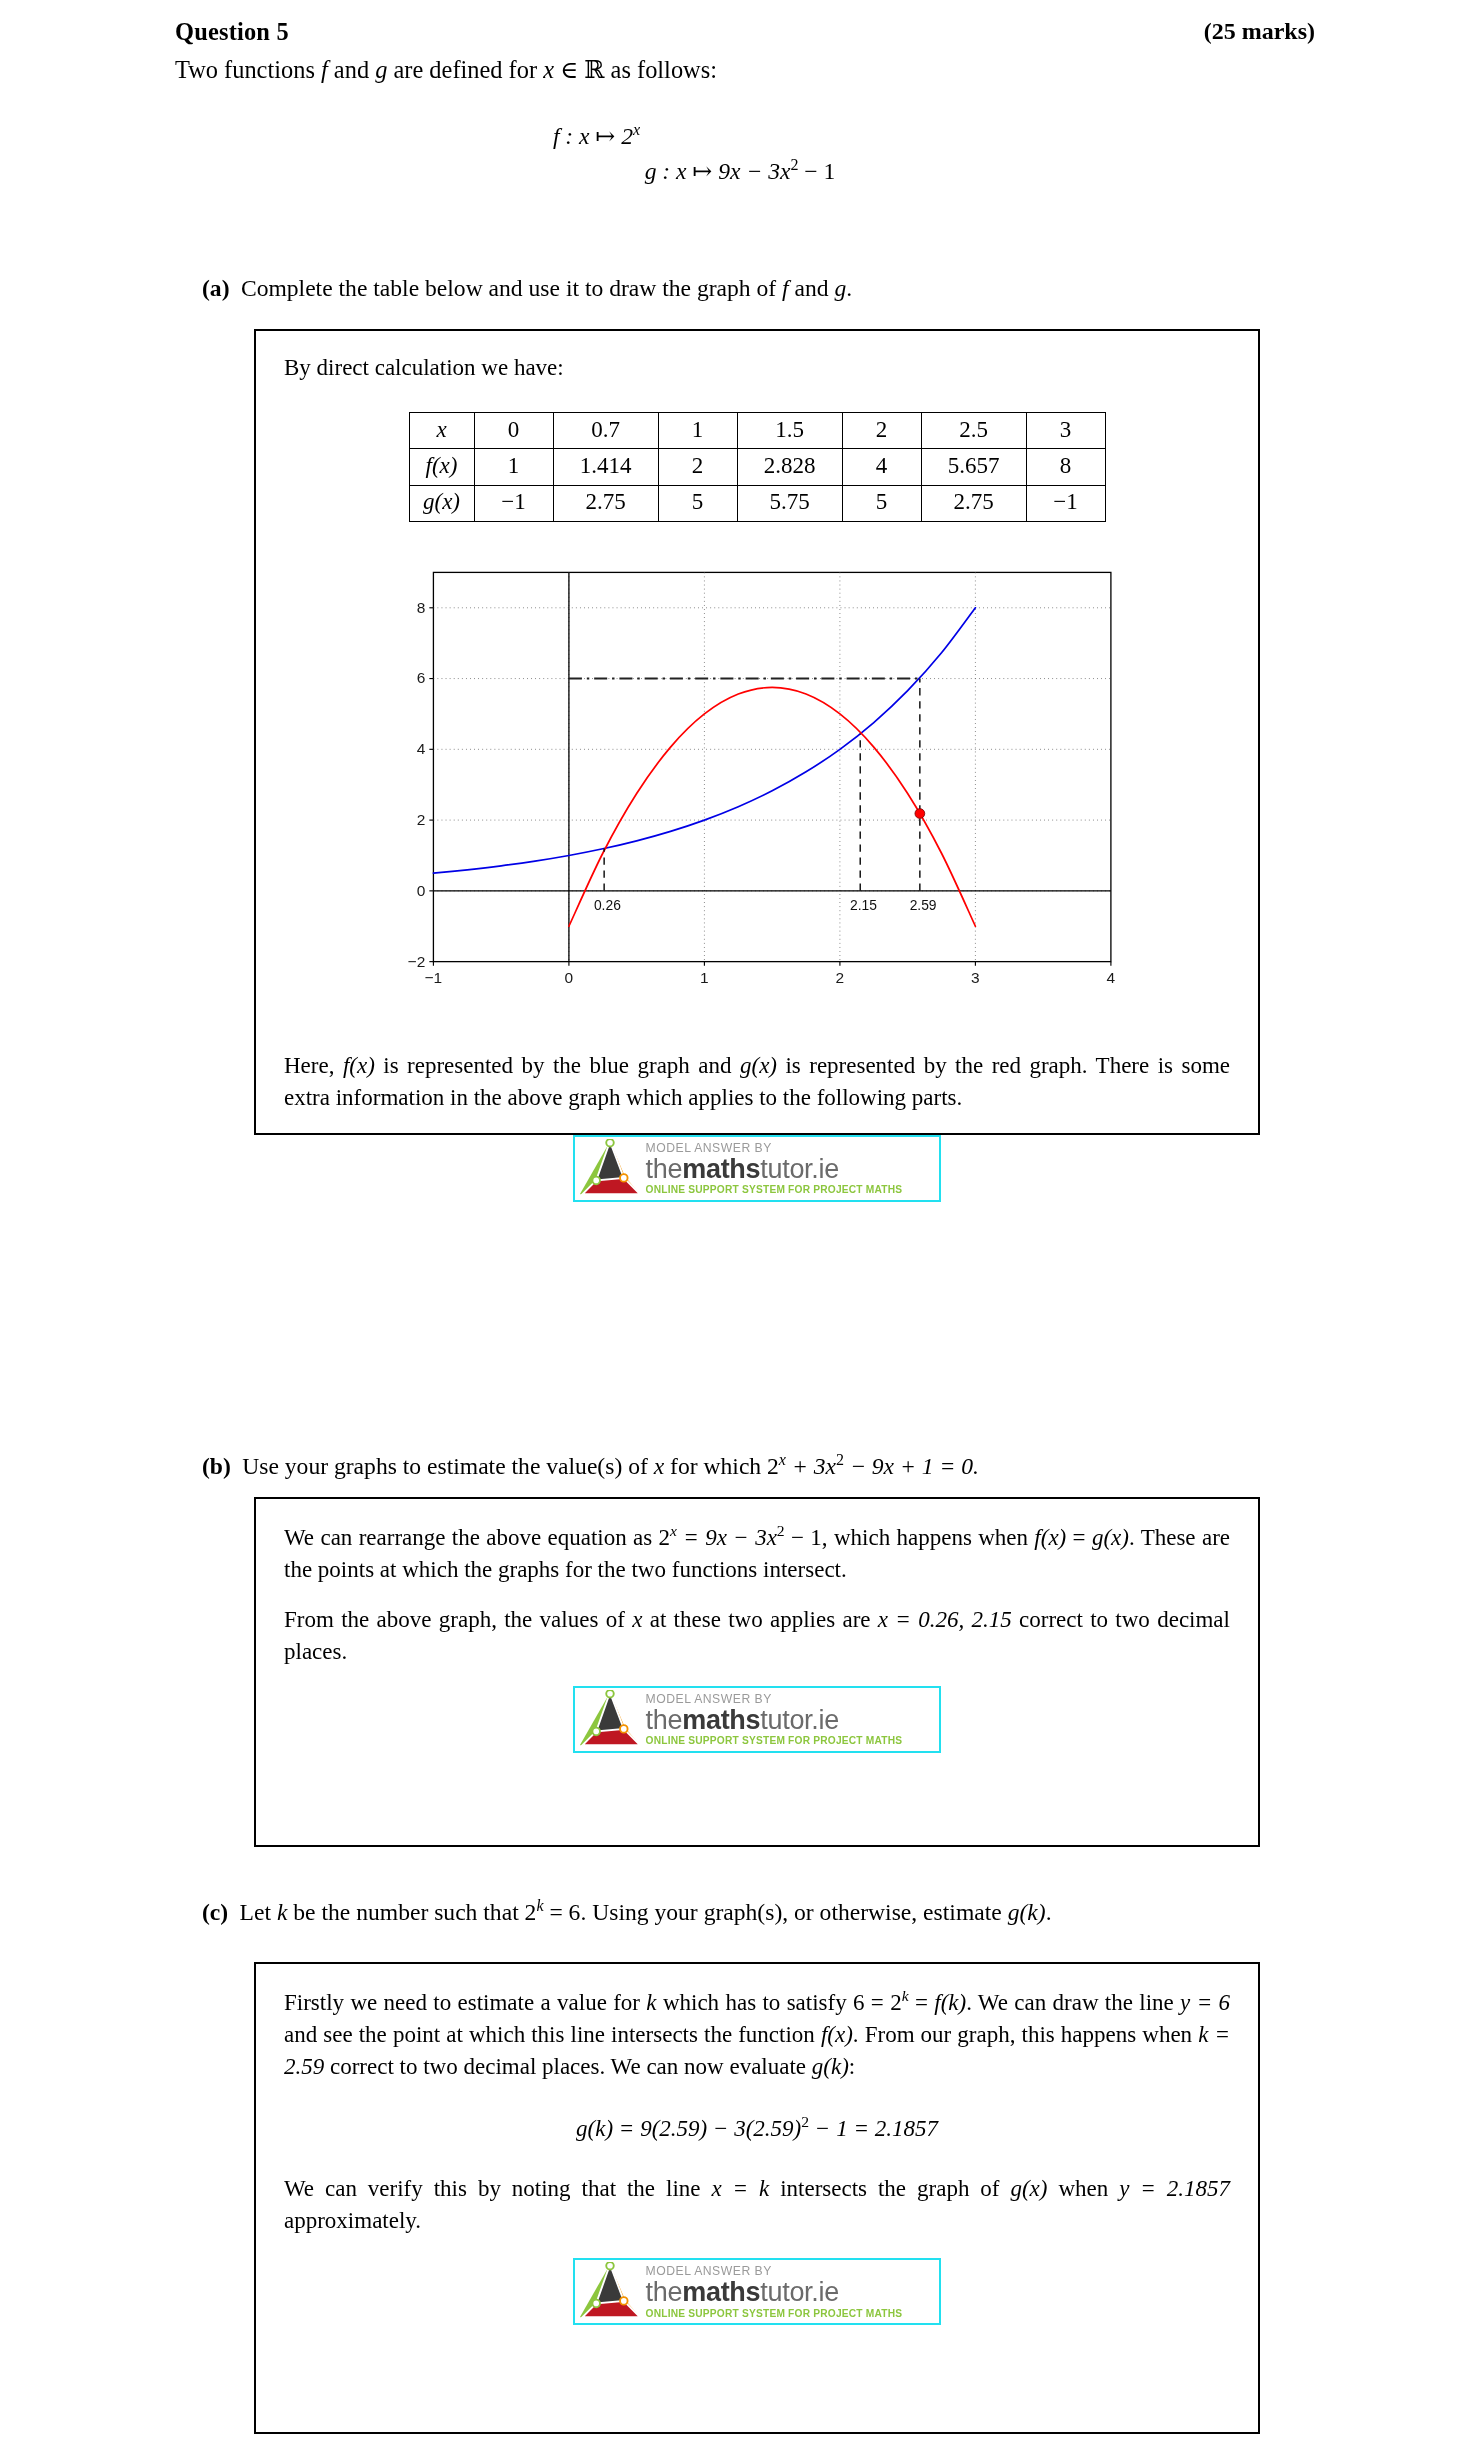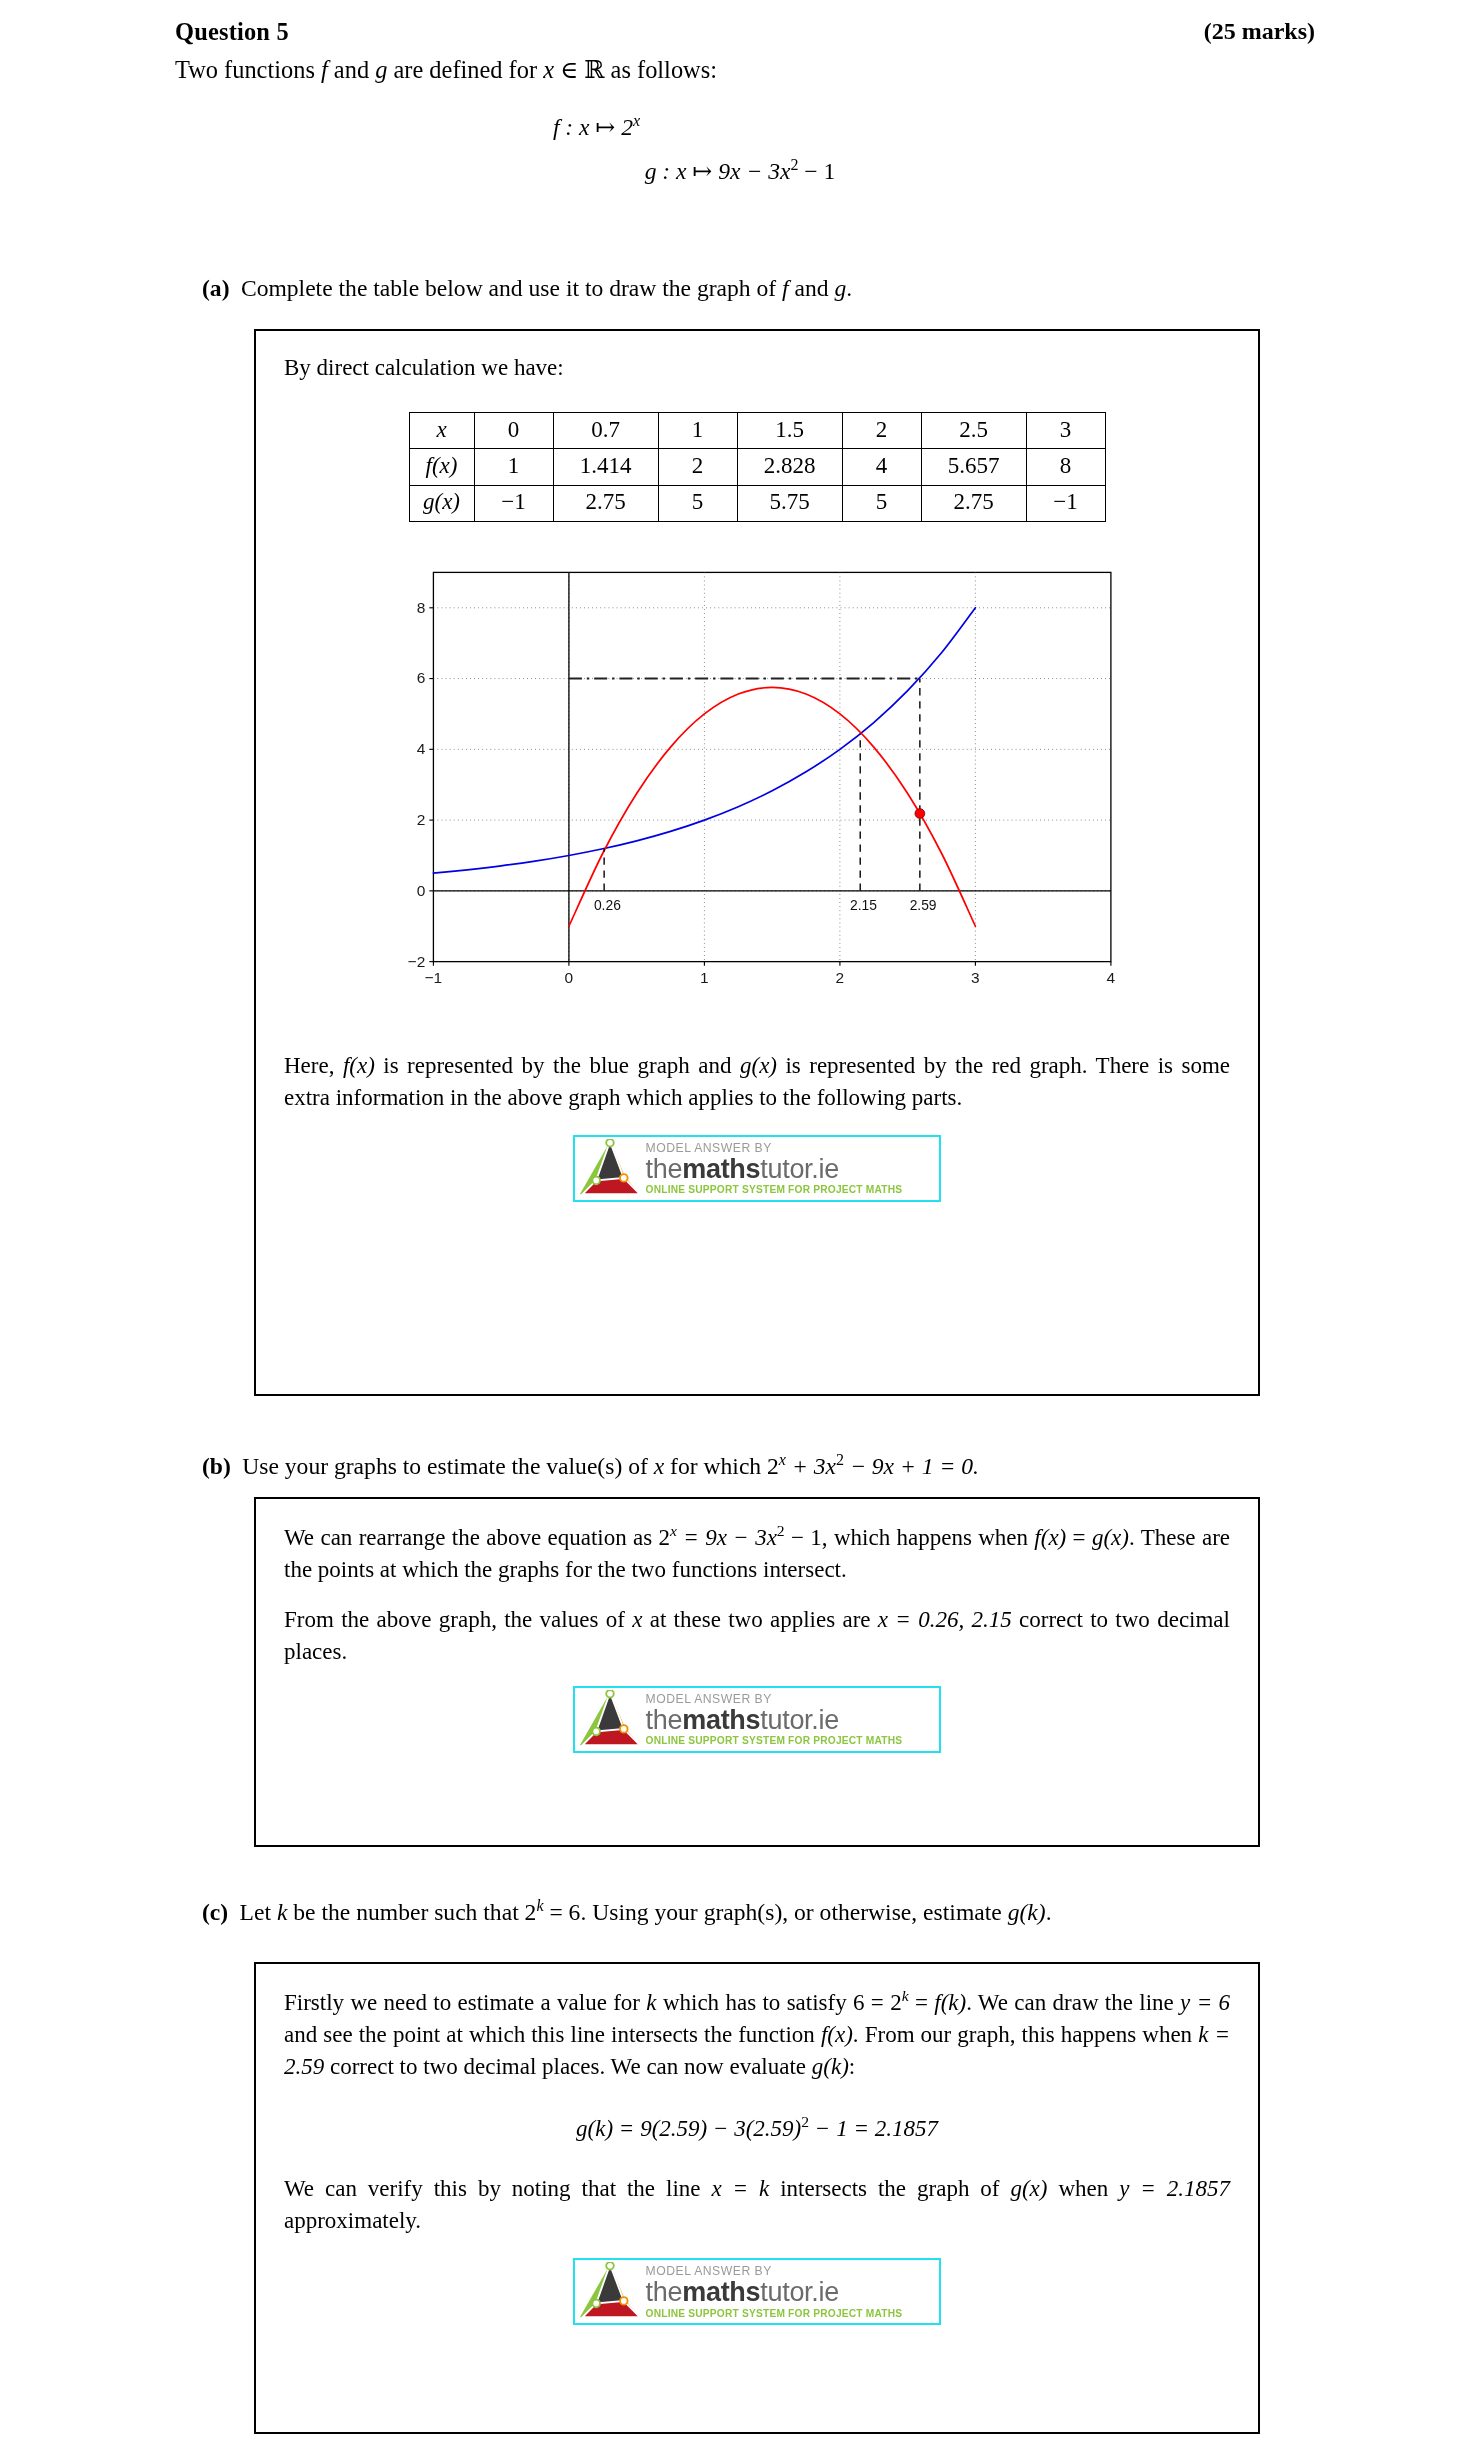--- a/index.html
+++ b/index.html
@@ -16,21 +16,21 @@
   .hdr .qtitle{font-weight:bold;font-size:24.4px;letter-spacing:0.2px;float:left;}
   .hdr .marks{font-weight:bold;font-size:24px;float:right;}
   .intro{position:absolute;left:175px;top:55px;font-size:24.4px;}
 
   .mi{font-style:italic;}
   .sup{font-size:.68em;vertical-align:super;font-style:italic;}
   .supn{font-size:.68em;vertical-align:super;}
   .bb{font-family:"DejaVu Serif",serif;}
 
   .eqn{position:absolute;text-align:center;font-size:23.6px;}
-  .eq1{left:0;top:112px;width:1193px;text-align:center;}
+  .eq1{left:0;top:121px;width:1193px;text-align:center;}
   .eq2{left:0;top:156px;width:1480px;}
 
   
   .partlbl{position:absolute;font-size:23.6px;}
   .partlbl b{font-weight:bold;}
   .parttxt{display:inline-block;margin-left:11.4px;}
 
   
   .abox{position:absolute;border:2.4px solid #000;box-sizing:border-box;background:#fff;}
   .abox .inner{padding:21px 28px;}
@@ -96,21 +96,21 @@
     <span class="mi">f : x ↦ 2</span><span class="sup">x</span>
   </div>
   <div class="eqn eq2">
     <span class="mi">g : x ↦ 9x − 3x</span><span class="supn">2</span><span> − 1</span>
   </div>
 
   <div class="partlbl" style="left:202px;top:275px;width:1099px;">
     <b>(a)</b><span class="parttxt"><span>Complete the table below and use it to draw the graph of </span><span class="mi">f</span><span> and </span><span class="mi">g</span><span>.</span></span>
   </div>
 
-  <div class="abox" style="left:254px;top:329px;width:1006px;height:1067px;">
+  <div class="abox" style="left:254px;top:329px;width:1006px;height:806px;">
     <div class="inner">
       <p class="ptxt" style="margin-bottom:28px;">By direct calculation we have:</p>
 
       <table class="dtable">
         <tbody>
             <tr>
           <td class="lab mi">x</td>
           <td class="c0">0</td>
           <td class="c1">0.7</td>
           <td class="c2">1</td>

